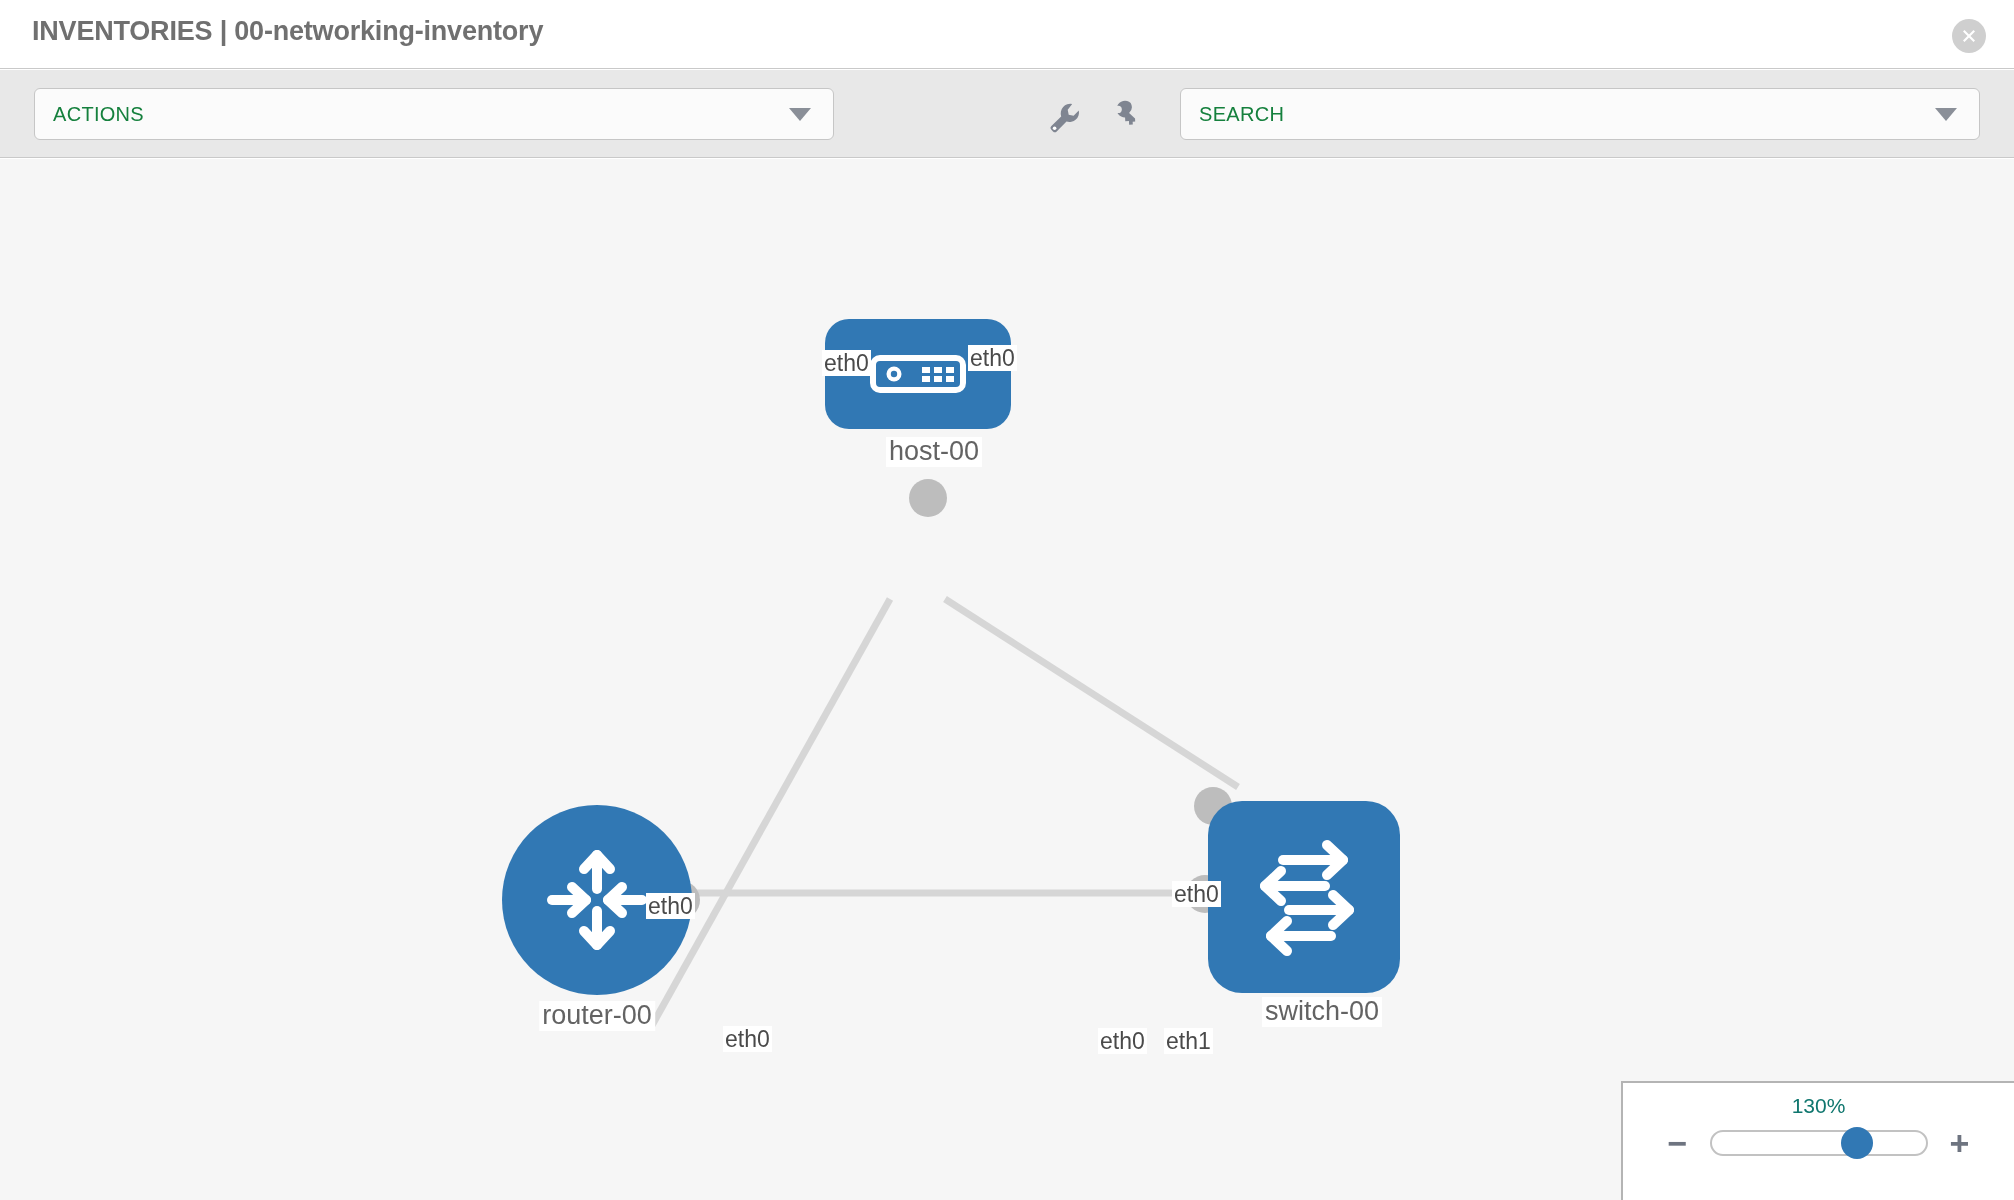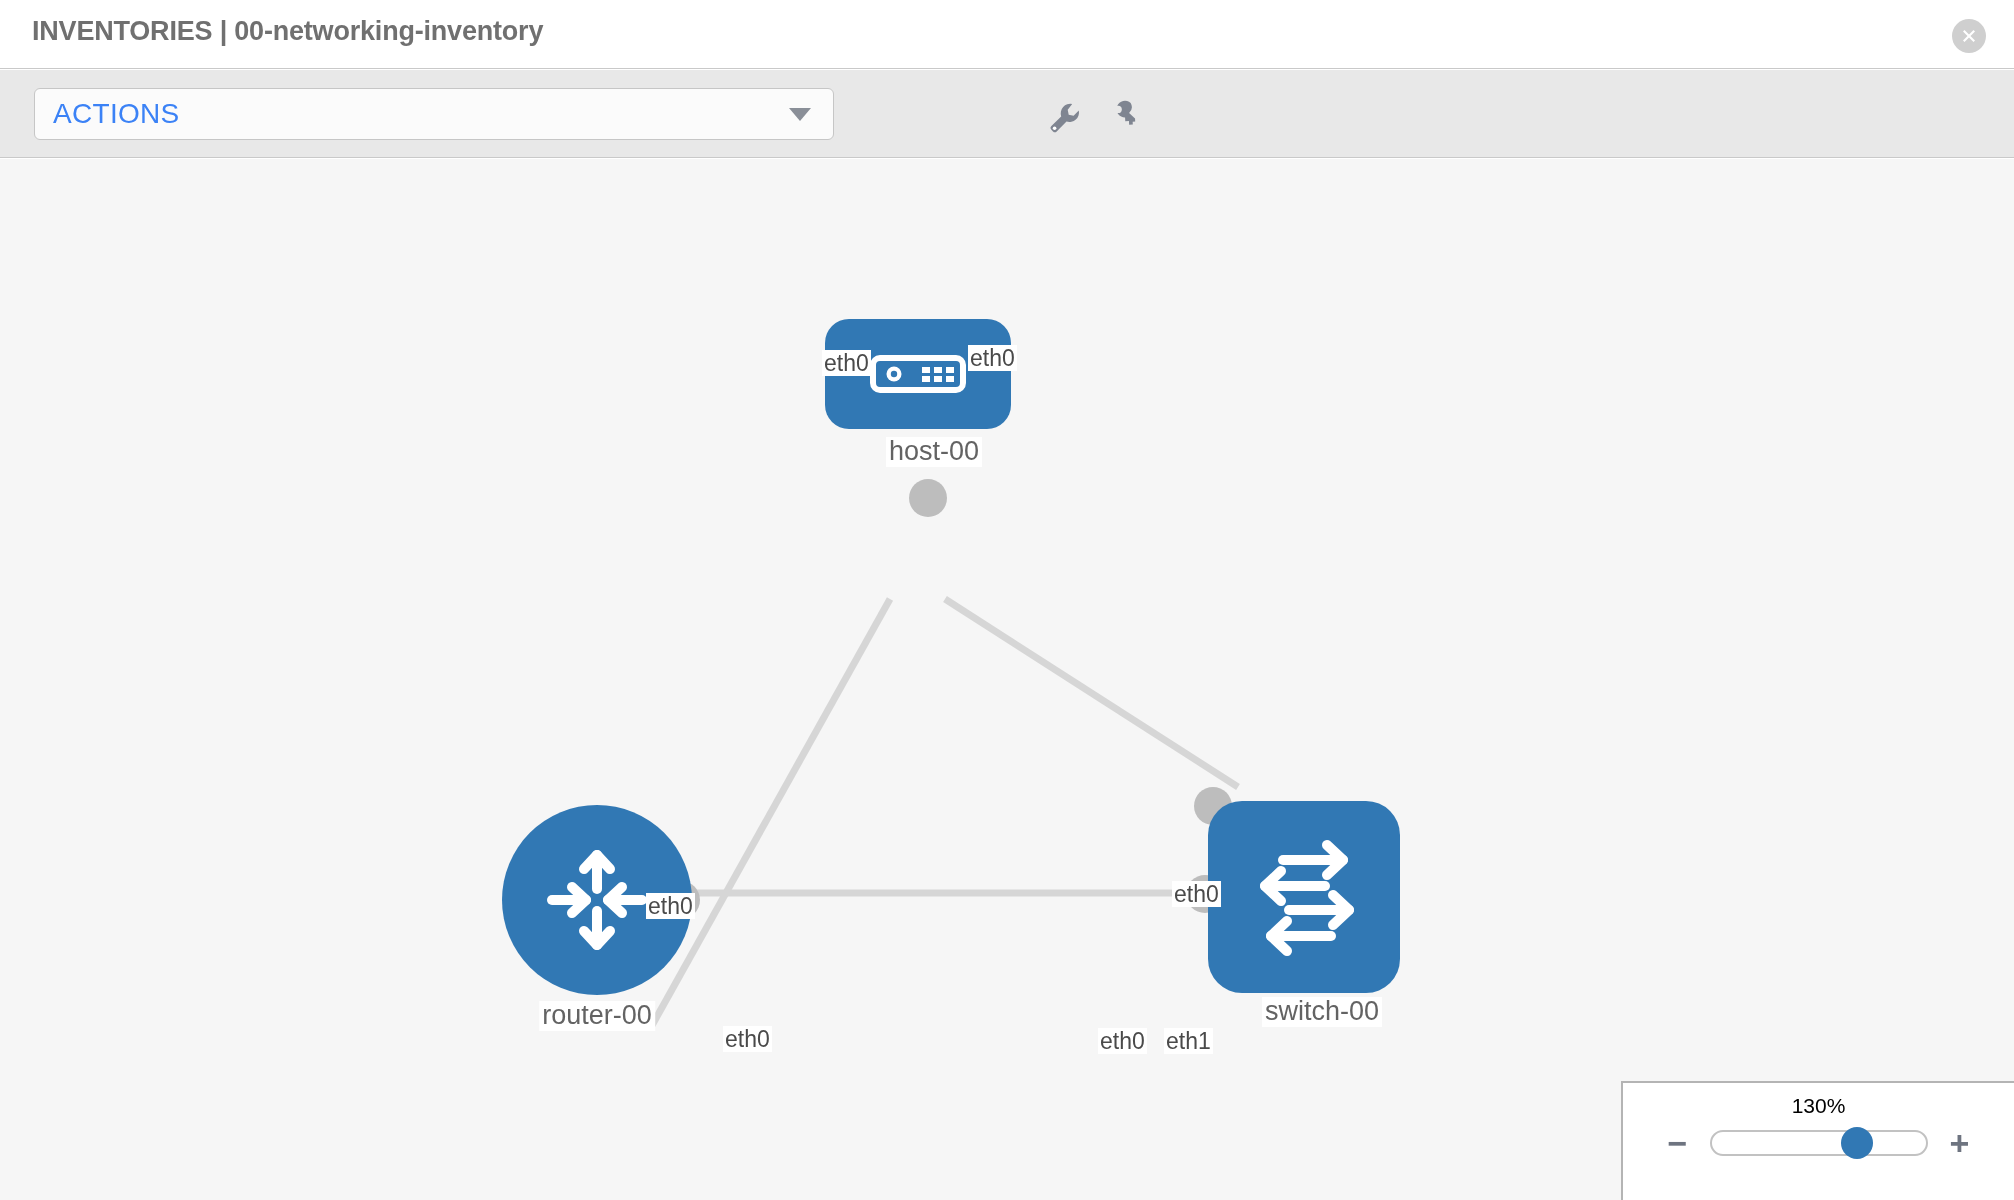--- a/index.html
+++ b/index.html
@@ -41,21 +41,21 @@
   .sel-box {
     position: absolute; top: 18px;
     height: 52px; background: #fbfbfb;
     border: 1px solid #c6c6c6; border-radius: 6px;
     display: flex; align-items: center;
     cursor: pointer;
   }
   .sel-actions { left: 34px; width: 800px; }
   .sel-search  { left: 1180px; width: 800px; }
   .sel-text {
-    font-size: 28px; color: #3b82f6; padding-left: 18px;
+    font-size: 20px; color: #15803d; padding-left: 18px;
     letter-spacing: 0.3px; flex: 1; white-space: nowrap;
   }
   .caret {
     width: 0; height: 0; margin-right: 22px;
     border-left: 11px solid transparent;
     border-right: 11px solid transparent;
     border-top: 13px solid #8a8f98;
   }
   .tool-icon {
     position: absolute; top: 26px; width: 40px; height: 40px;
@@ -98,21 +98,21 @@
 
   
   .zoom-panel {
     position: absolute; left: 1621px; top: 1081px;
     width: 393px; height: 119px;
     background: #ffffff;
     border-top: 2px solid #b4b4b4; border-left: 2px solid #b4b4b4;
   }
   .zoom-pct {
     position: absolute; top: 11px; width: 100%; text-align: center;
-    font-size: 21px; color: #000000;
+    font-size: 21px; color: #0f766e;
   }
   .zoom-row {
     position: absolute; top: 44px; left: 0; width: 100%;
     display: flex; align-items: center; justify-content: center; gap: 16px;
   }
   .zoom-minus, .zoom-plus {
     color: #6e7480; font-weight: bold; cursor: pointer;
     display: flex; align-items: center; justify-content: center;
     width: 32px; height: 32px;
   }
@@ -157,20 +157,24 @@
       </svg>
     </div>
 
     <div class="tool-icon icon-key">
       <svg width="40" height="40" viewBox="0 0 40 40" aria-hidden="true">
         <path d="M15.5 6.5 a8.4 8.4 0 1 0 5.6 14.6 l2.6 2.6 2.6 -2.6 2.6 2.6 2.6 -2.6 -2.0 -2.0 1.8 -1.8 -2.2 -2.2 -8.0 0 A8.4 8.4 0 0 0 15.5 6.5 Z" fill="#7f8591" transform="rotate(42 20 20)"></path>
         <circle cx="13.2" cy="13.4" r="3.6" fill="#e8e8e8"></circle>
       </svg>
     </div>
 
+    <div class="sel-box sel-search">
+      <span class="sel-text">SEARCH</span>
+      <span class="caret"></span>
+    </div>
   </div>
 
   <div class="canvas">
     <div class="topology">
 
       <svg width="2014" height="1041" style="position:absolute;left:0;top:0;">
 
         <line x1="890" y1="440" x2="650" y2="870" stroke="#d6d6d6" stroke-width="7"></line>
 
         <line x1="945" y1="440" x2="1238" y2="628" stroke="#d6d6d6" stroke-width="7"></line>

